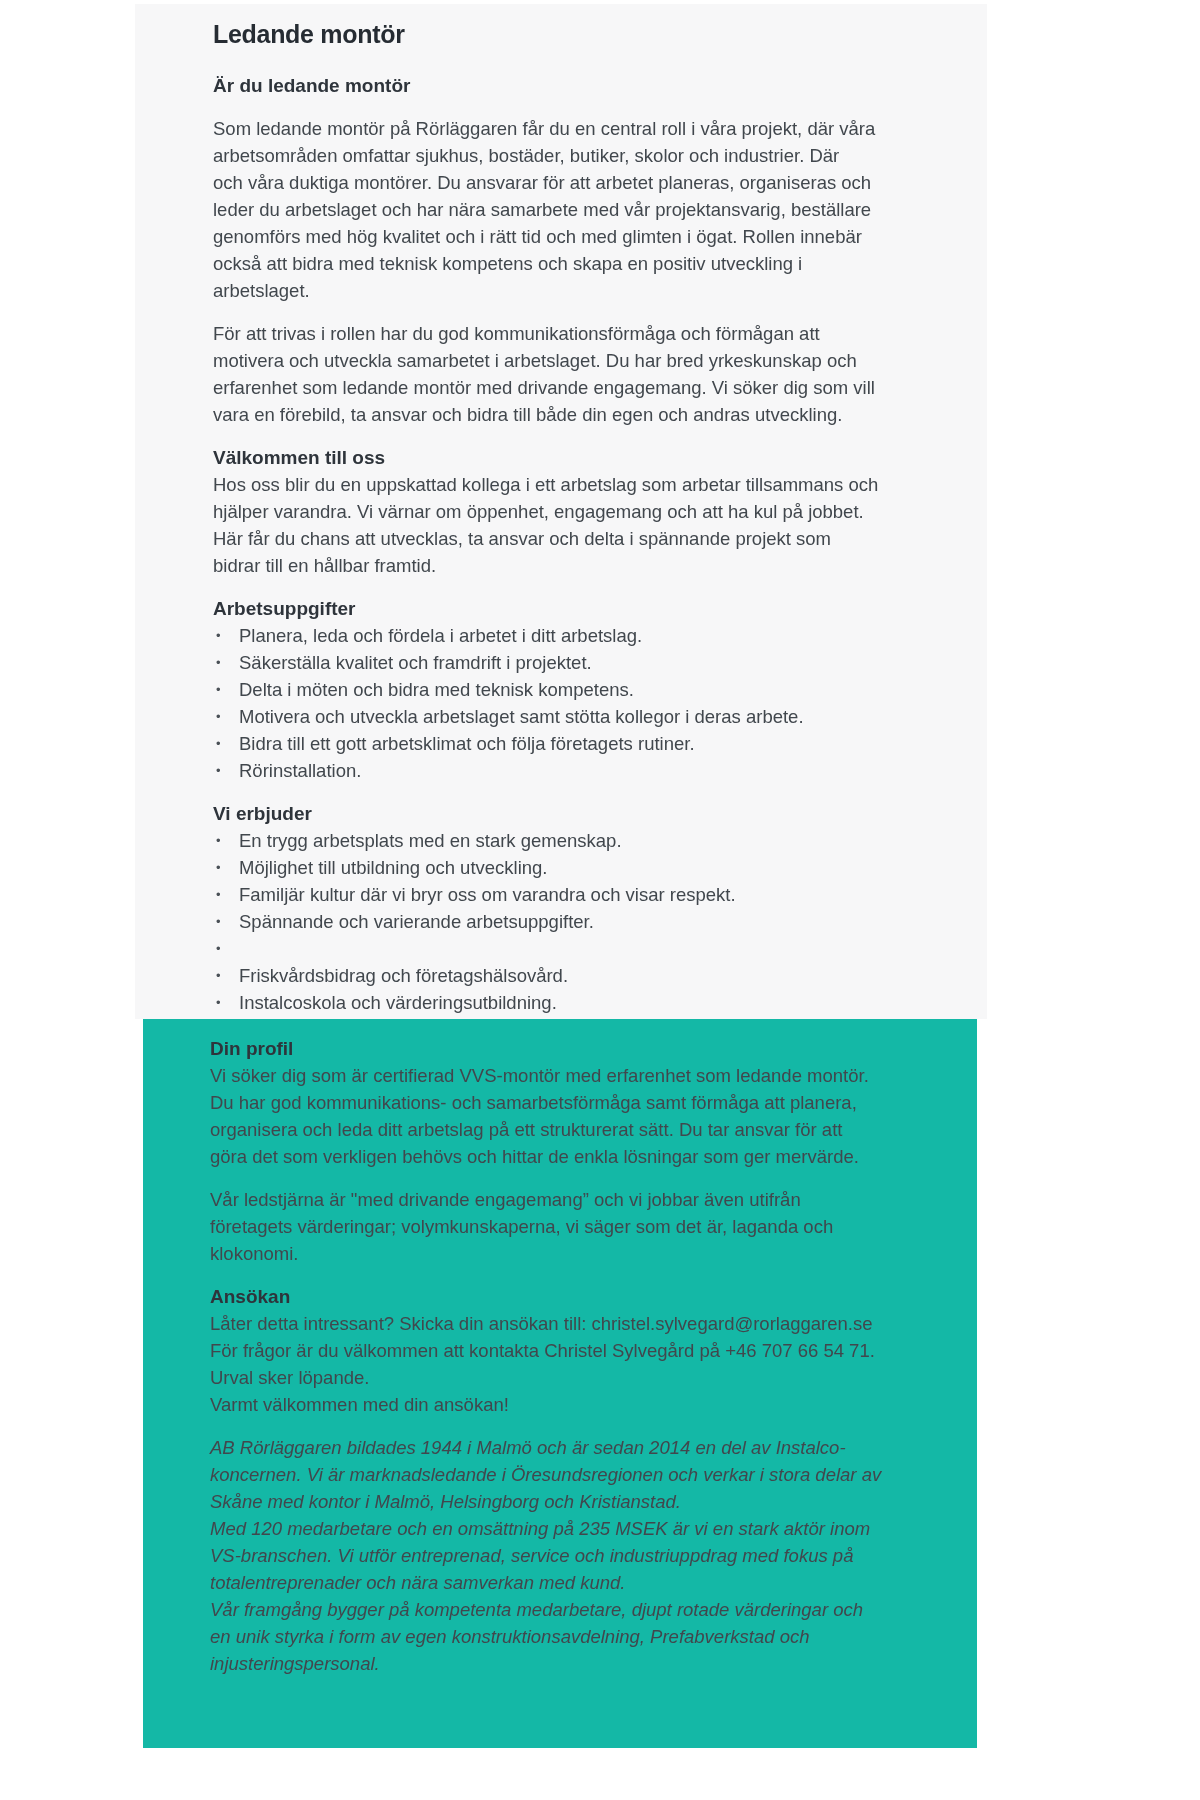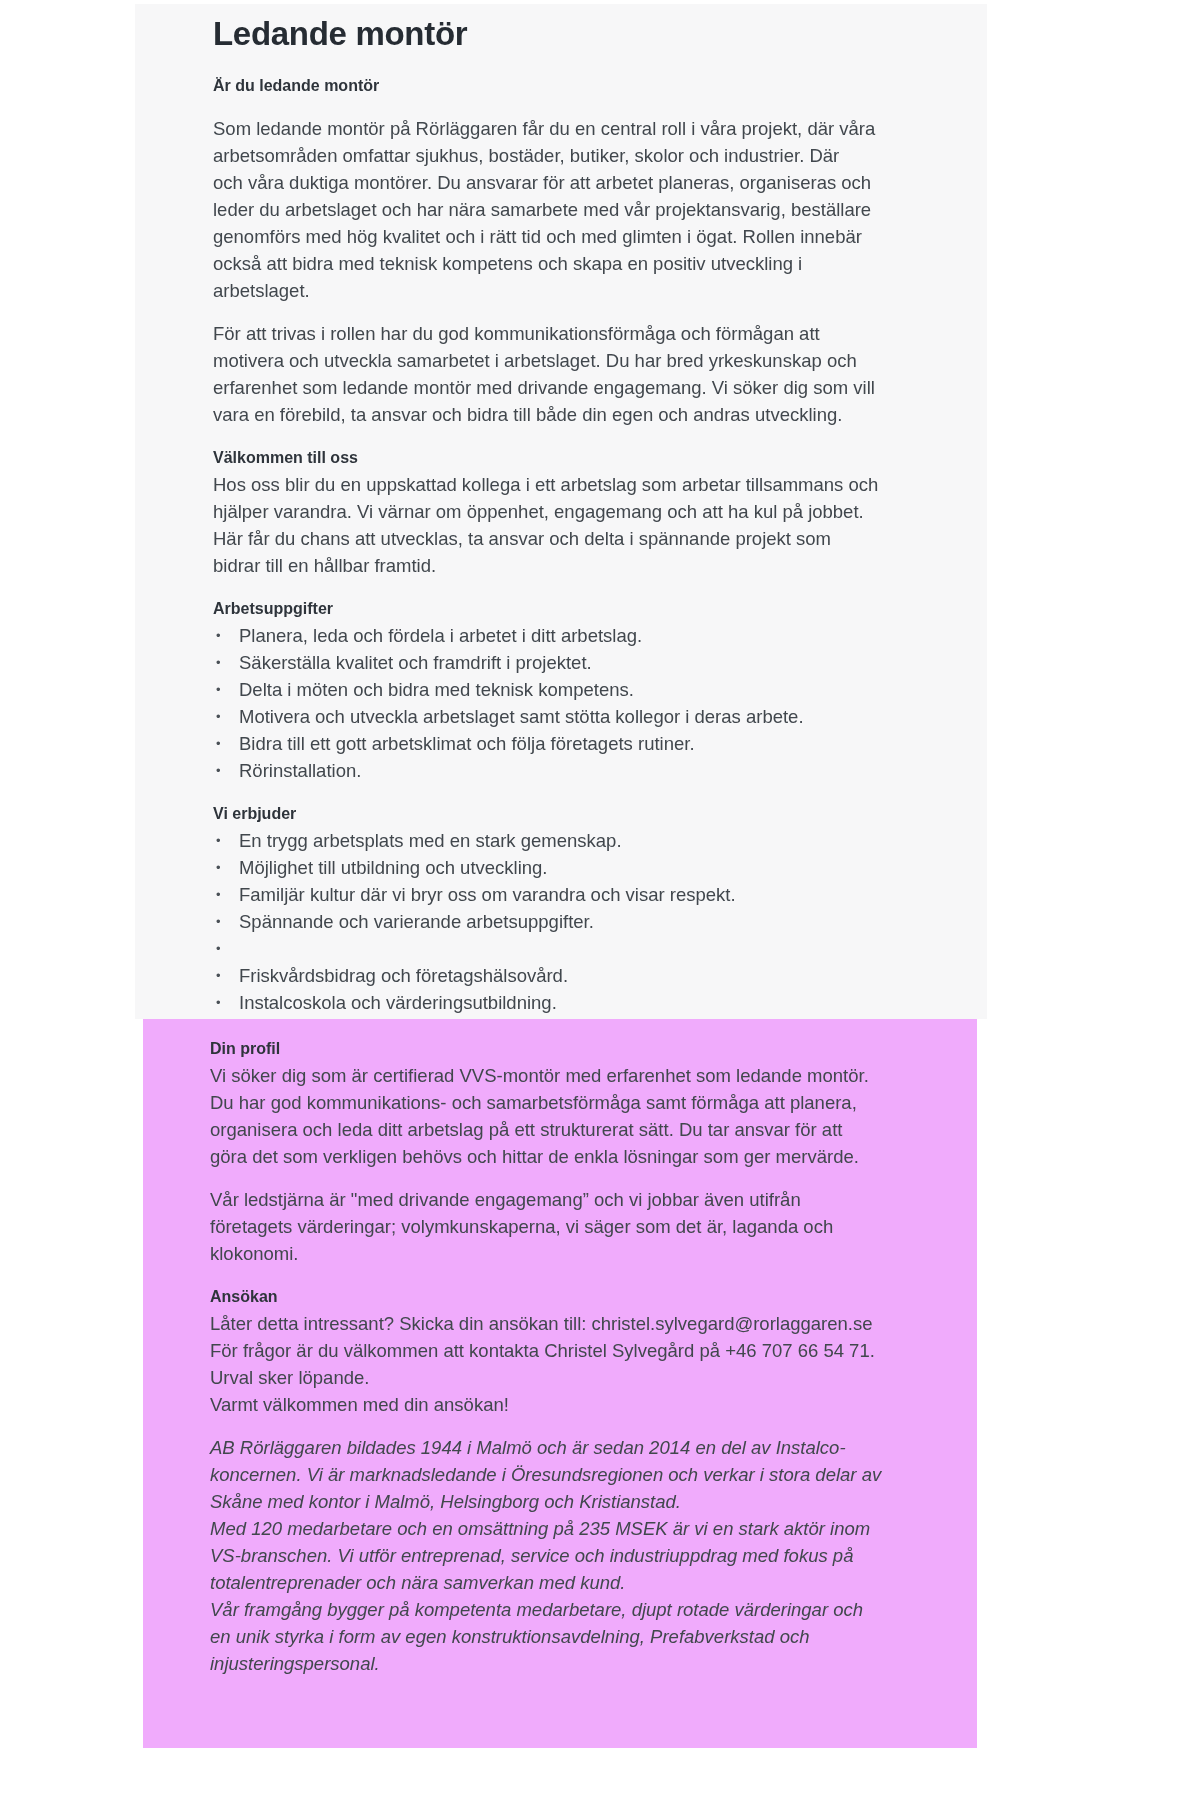--- a/index.html
+++ b/index.html
@@ -14,25 +14,25 @@
     left:135px;top:4px;width:852px;height:1015px;
     padding:10px 60px 0 78px;
   }
   #lower-card{
     left:143px;top:1019px;width:834px;height:729px;
     padding:16px 56px 0 67px;
   }
   .block{margin-top:16px;}
   .block:first-child{margin-top:0;}
   h1{
-    font-size:33px;line-height:40px;font-weight:700;
+    font-size:25px;line-height:40px;font-weight:700;
     margin:0 0 18px 0;letter-spacing:-0.3px;color:#262c33;
   }
   h2{
-    font-size:16px;line-height:27px;font-weight:700;
+    font-size:19px;line-height:27px;font-weight:700;
     margin:0;color:#2e343b;
   }
   .line{
     font-size:18.5px;line-height:27px;color:#41474d;
     white-space:nowrap;
   }
   .line.it{font-style:italic;}
   .bullet{
     display:flex;align-items:flex-start;
     font-size:18.5px;line-height:27px;color:#41474d;white-space:nowrap;
@@ -125,21 +125,21 @@
       <div class="bullet">
         <span class="dot">•</span>
         <span>Friskvårdsbidrag och företagshälsovård.</span>
       </div>
       <div class="bullet">
         <span class="dot">•</span>
         <span>Instalcoskola och värderingsutbildning.</span>
       </div>
     </div>
   </div>
-<div id="lower-card" class="card" style="background: #f0abfc;">
+<div id="lower-card" class="card" style="background: #14b8a6;">
     <div class="block">
       <h2>Din profil</h2>
       <div class="line">Vi söker dig som är certifierad VVS-montör med erfarenhet som ledande montör.</div>
       <div class="line">Du har god kommunikations- och samarbetsförmåga samt förmåga att planera,</div>
       <div class="line">organisera och leda ditt arbetslag på ett strukturerat sätt. Du tar ansvar för att</div>
       <div class="line">göra det som verkligen behövs och hittar de enkla lösningar som ger mervärde.</div>
     </div>
     <div class="block">
       <div class="line">Vår ledstjärna är "med drivande engagemang” och vi jobbar även utifrån</div>
       <div class="line">företagets värderingar; volymkunskaperna, vi säger som det är, laganda och</div>

